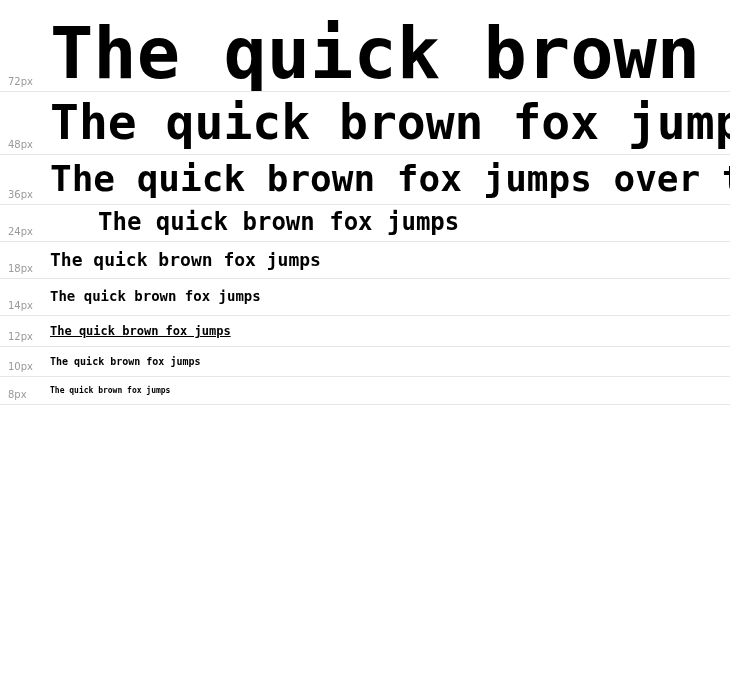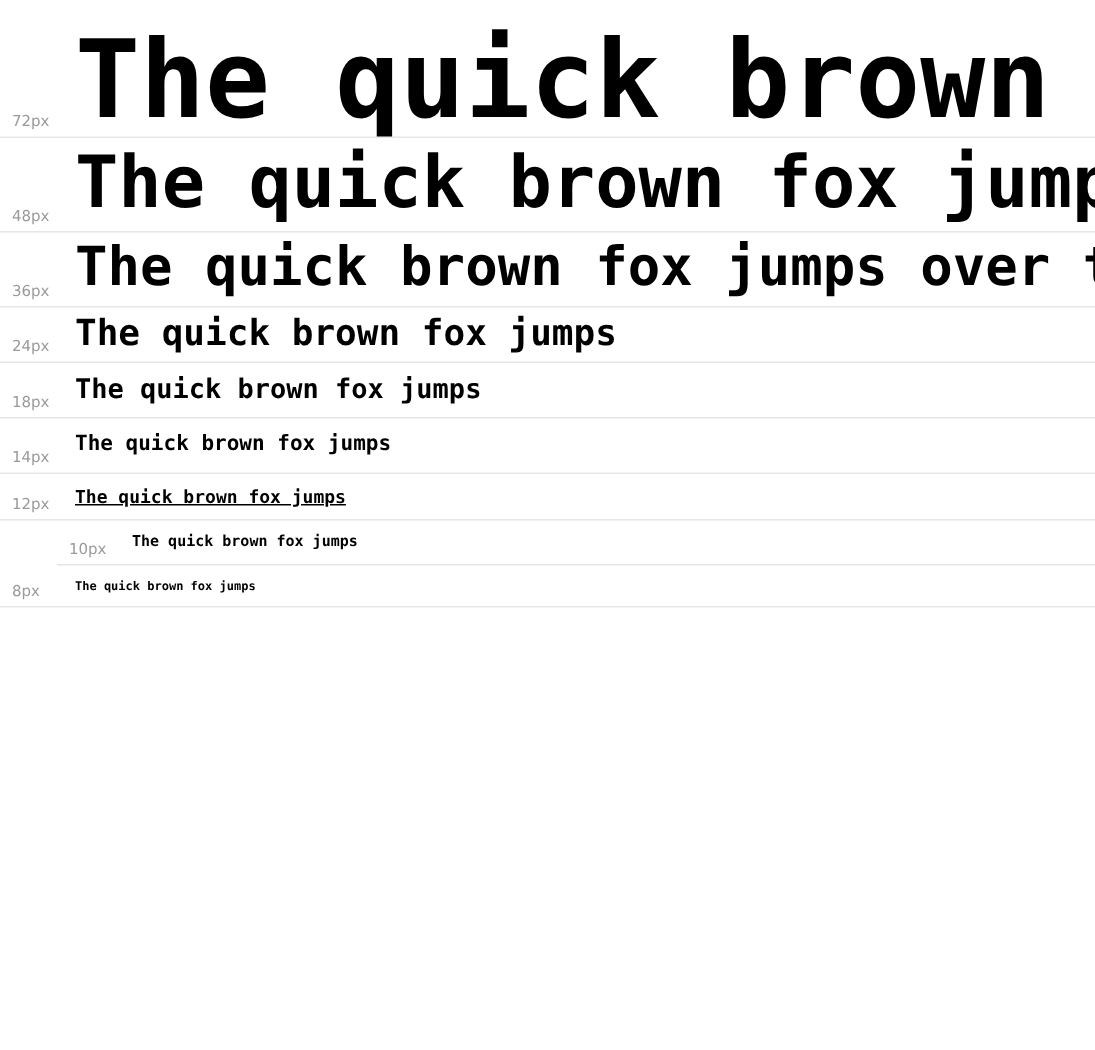--- a/index.html
+++ b/index.html
@@ -57,41 +57,41 @@
   <div class="row" style="height:63px;text-align:right;">
     <span class="size-label">48px</span>
     <span class="sample" style="font-size:48px; line-height:60px;">The quick brown fox jumps over the lazy dog</span>
   </div>
 
   <div class="row" style="height:50px;text-align:center;">
     <span class="size-label">36px</span>
     <span class="sample" style="font-size:36px; line-height:47px;">The quick brown fox jumps over the lazy dog</span>
   </div>
 
-  <div class="row" style="height:37px;">
+  <div class="row" style="height:37px;padding-left:48px;">
     <span class="size-label">24px</span>
     <span class="sample" style="font-size:24px; line-height:35px;">The quick brown fox jumps</span>
   </div>
 
   <div class="row" style="height:37px;">
     <span class="size-label">18px</span>
     <span class="sample" style="font-size:18px; line-height:35px;">The quick brown fox jumps</span>
   </div>
 
   <div class="row" style="height:37px;">
     <span class="size-label">14px</span>
     <span class="sample" style="font-size:14px; line-height:35px;">The quick brown fox jumps</span>
   </div>
 
   <div class="row" style="height:31px;text-decoration:underline;">
     <span class="size-label">12px</span>
     <span class="sample" style="font-size:12px; line-height:30px;">The quick brown fox jumps</span>
   </div>
 
-  <div class="row" style="height:30px;margin-left:38px;">
+  <div class="row" style="height:30px;">
     <span class="size-label">10px</span>
     <span class="sample" style="font-size:10px; line-height:29px;">The quick brown fox jumps</span>
   </div>
 
   <div class="row" style="height:28px;">
     <span class="size-label">8px</span>
     <span class="sample" style="font-size:8px; line-height:28px;">The quick brown fox jumps</span>
   </div>
 
 </div>

